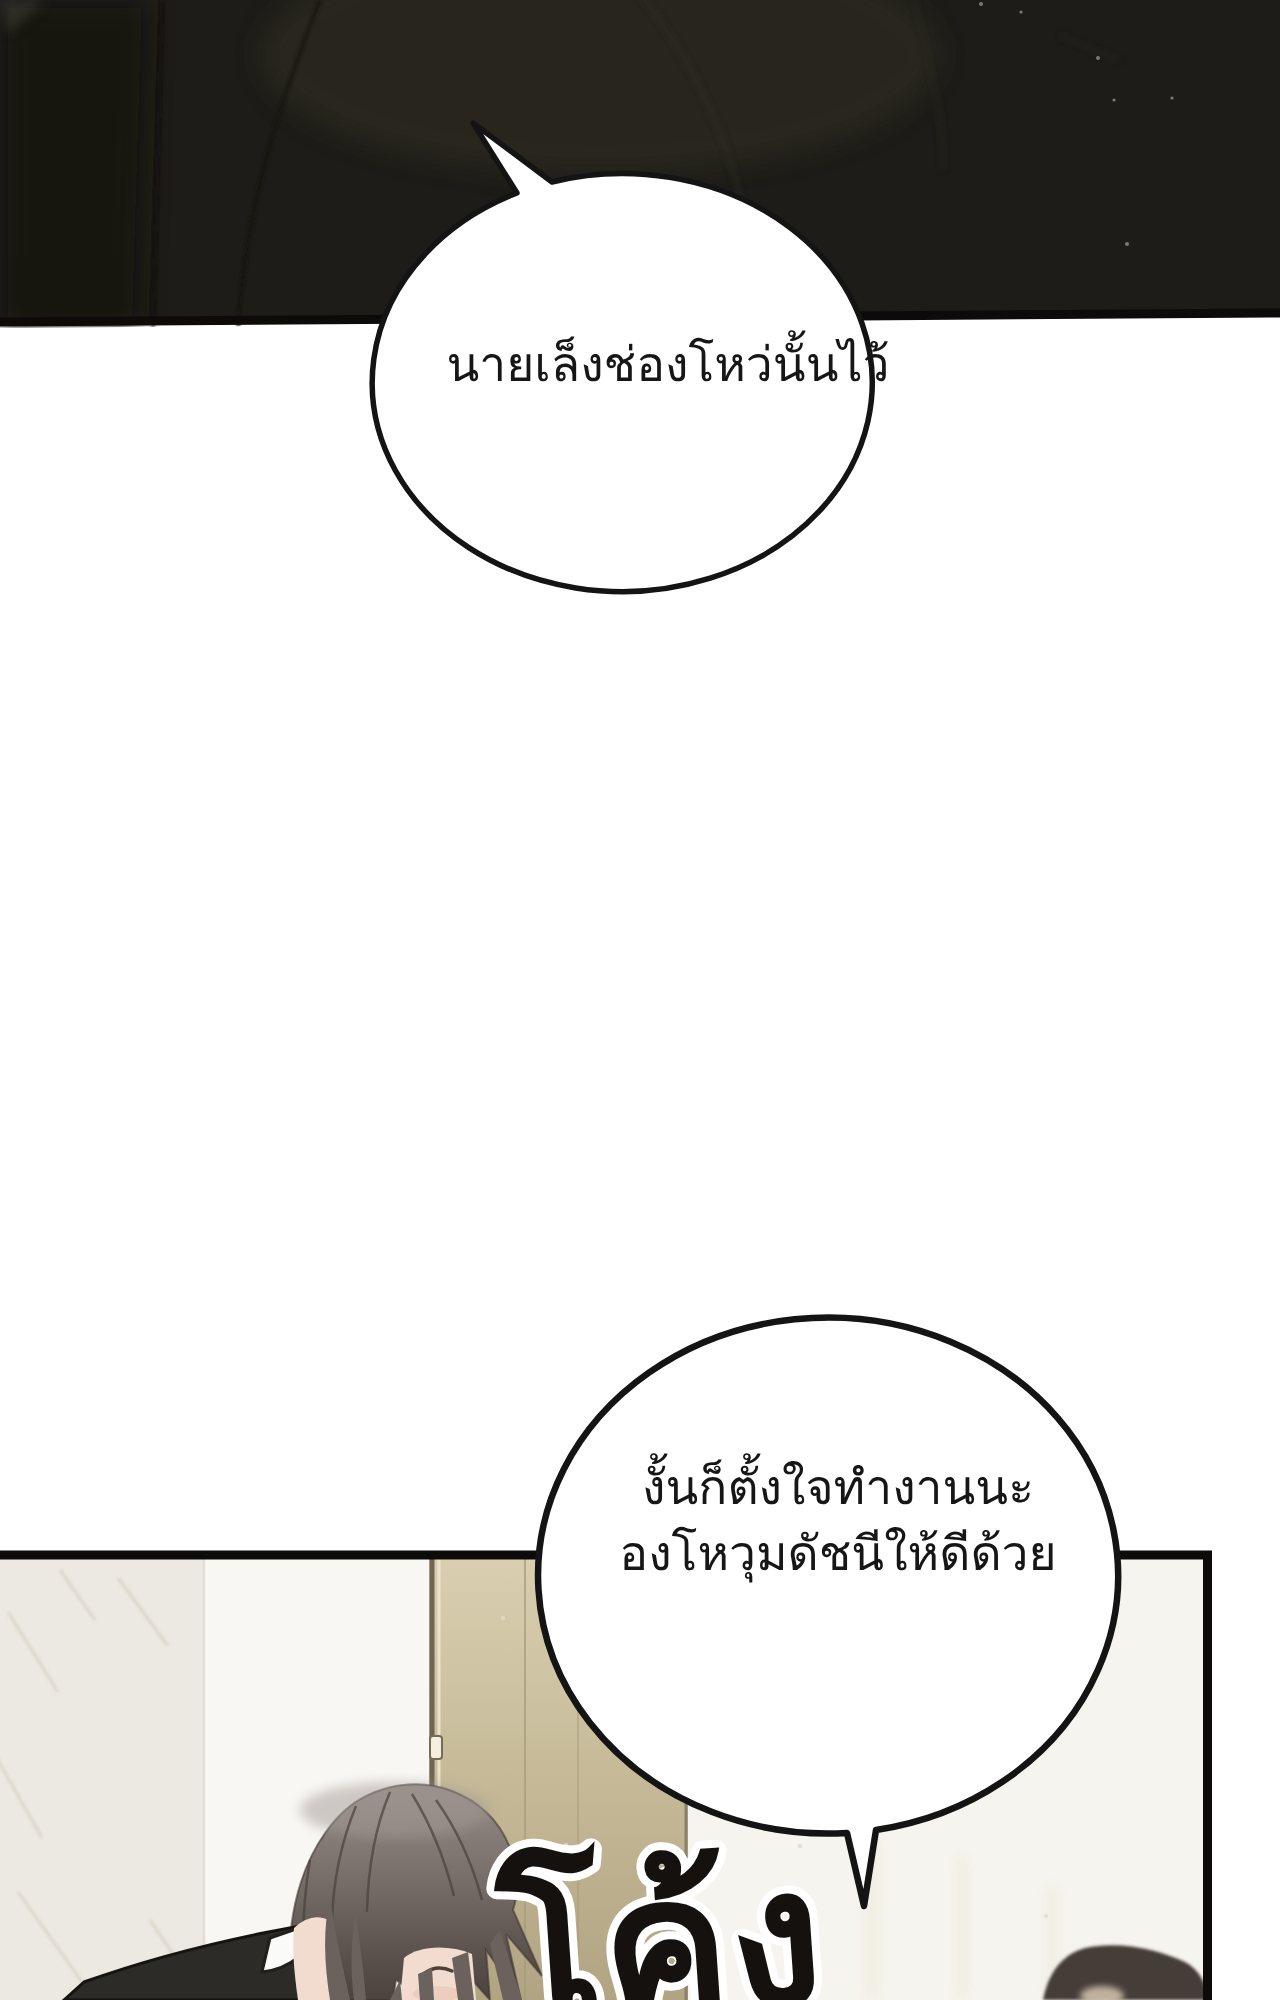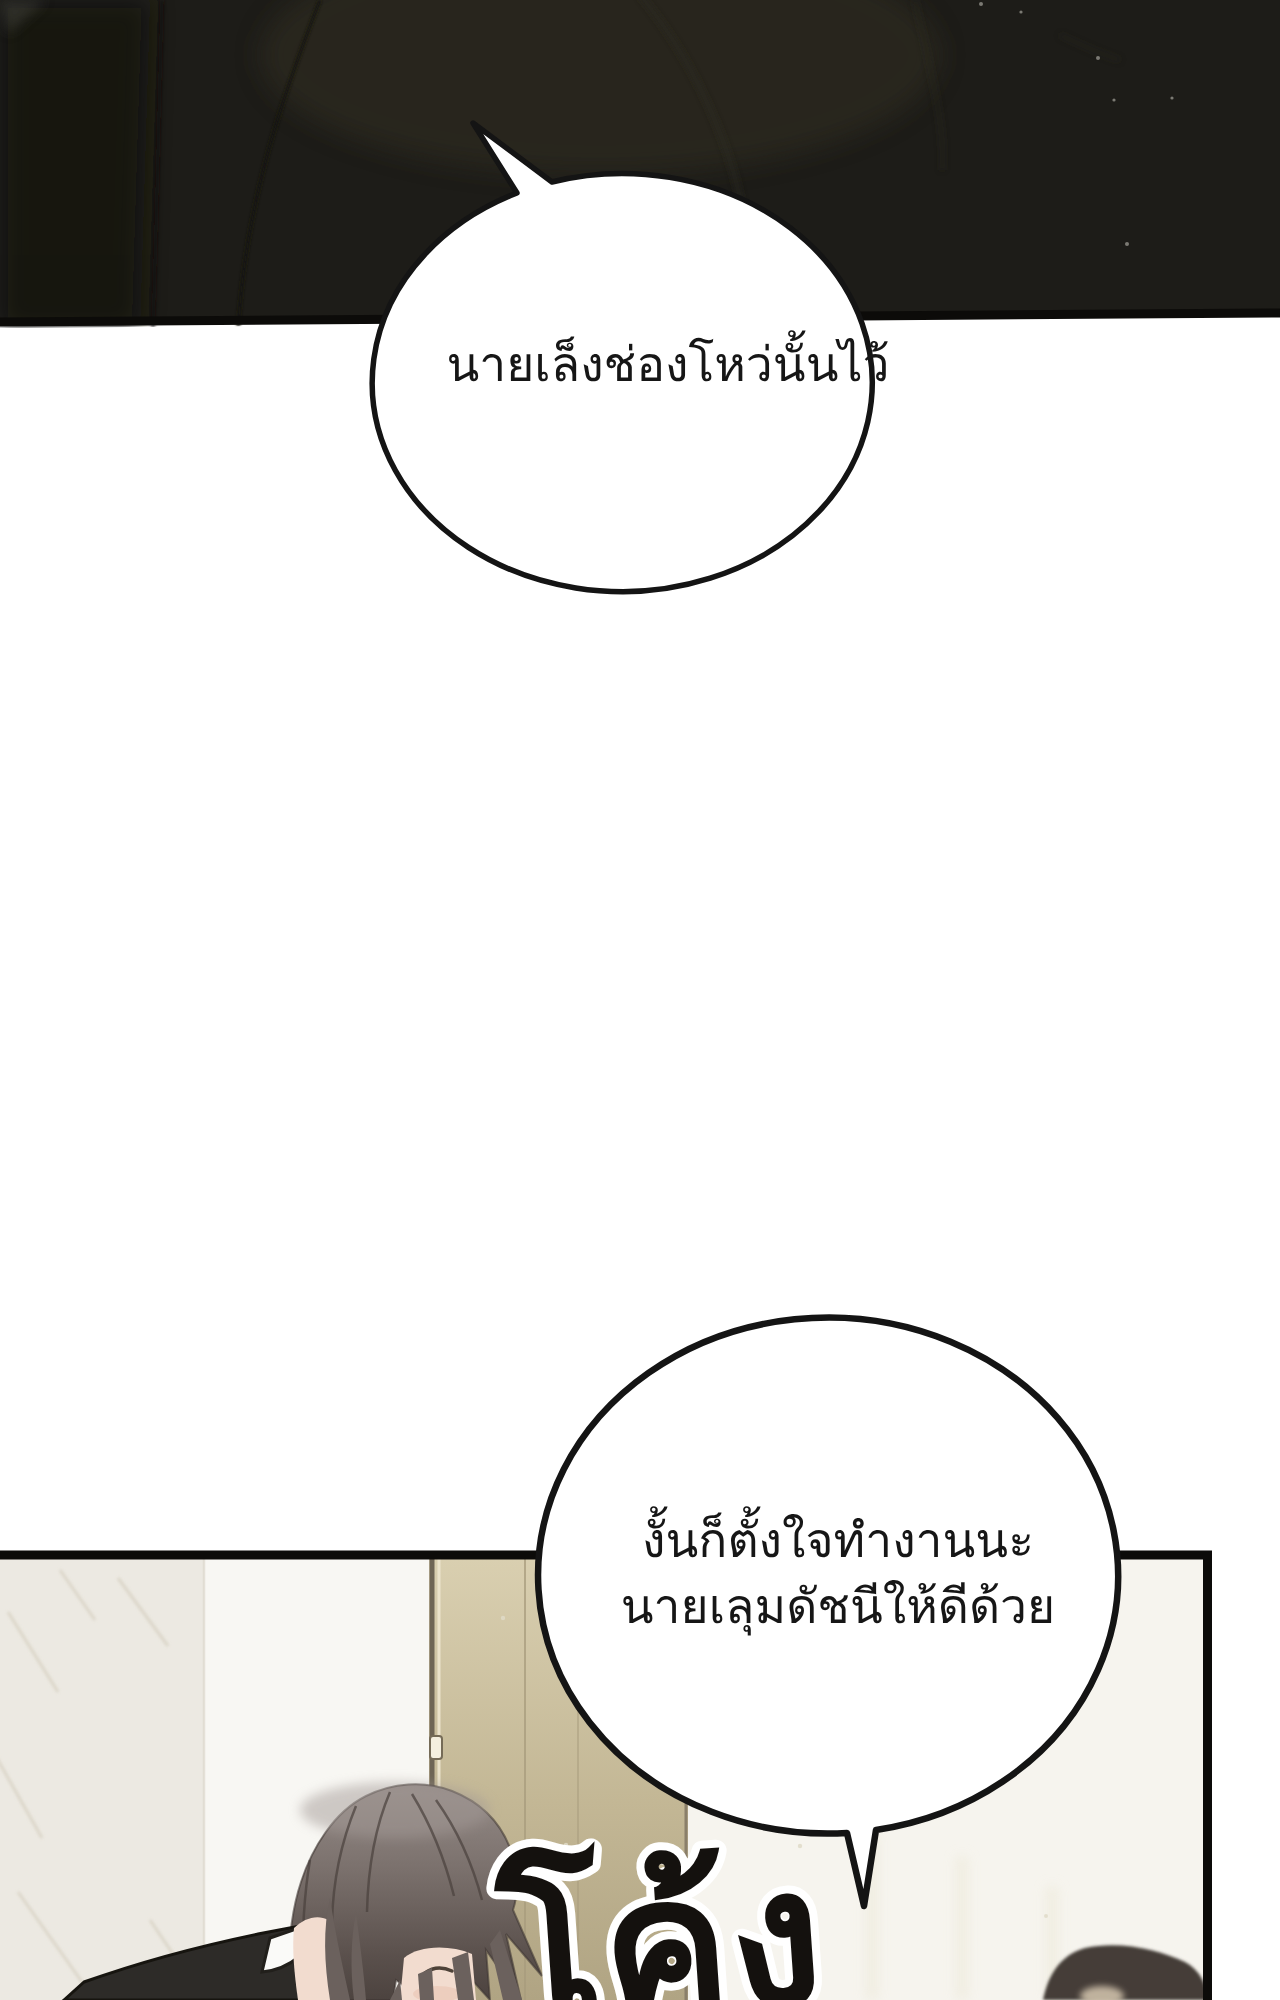--- a/index.html
+++ b/index.html
@@ -16,21 +16,21 @@
     position:absolute;
     text-align:center;
     color:#161616;
     font-size:48px;
     line-height:65px;
     font-family:"Liberation Sans", sans-serif;
     z-index:5;
     white-space:nowrap;
   }
   #bubble1-text{left:418px;top:320px;width:500px;margin-top:12px;}
-  #bubble2-text{left:593px;top:1508px;width:490px;line-height:66px;}
+  #bubble2-text{left:593px;top:1455px;width:490px;line-height:66px;}
 </style>
 </head>
 <body>
 
 <div class="page">
 
 <svg class="art" viewBox="0 0 1280 2000">
   <defs>
     <filter id="b2" x="-50%" y="-50%" width="200%" height="200%">
           <feGaussianBlur stdDeviation="1.5"></feGaussianBlur>
@@ -170,16 +170,16 @@
   <path d="M847,1833 L864,1906 L876,1830 A290,258 0 1 0 847,1833 Z" fill="#ffffff" stroke="#141414" stroke-width="6.5" stroke-linejoin="round"></path>
 
   <text x="500" y="2015" font-size="190" font-weight="bold" font-family="Liberation Sans, sans-serif" paint-order="stroke" stroke="#ffffff" stroke-width="16" stroke-linejoin="round" fill="#14110e" transform="rotate(-4 620 1950)">โค้ง</text>
 </svg>
 
 <div class="bubble-text" id="bubble1-text">
   <div>นายเล็งช่องโหว่นั้นไว้</div>
 </div>
 <div class="bubble-text" id="bubble2-text">
   <div>งั้นก็ตั้งใจทำงานนะ</div>
-  <div>นายเลุมดัชนีให้ดีด้วย</div>
+  <div>องโหวุมดัชนีให้ดีด้วย</div>
 </div>
 
 </div>
 
 </body></html>

